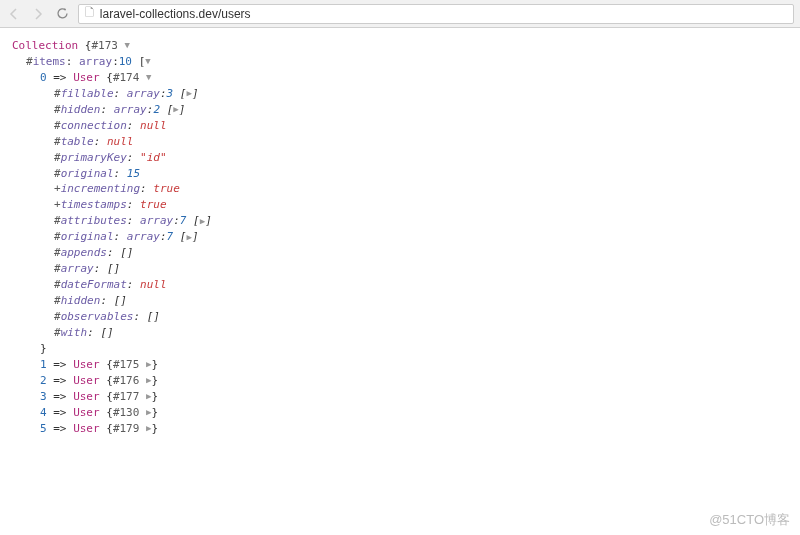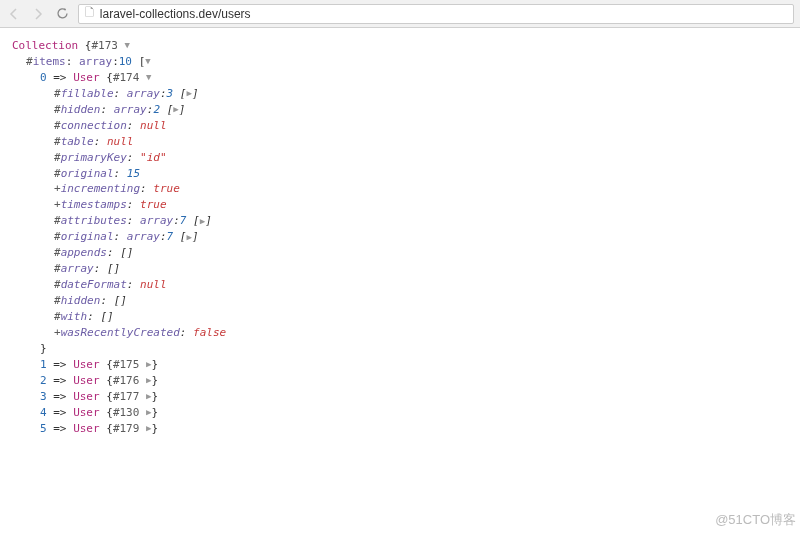--- a/index.html
+++ b/index.html
@@ -66,21 +66,21 @@
     .tog {
       display: inline-block;
       color: #999;
       cursor: pointer;
       font-size: 9px;
       vertical-align: middle;
     }
     .watermark {
       position: absolute;
       bottom: 6px;
-      right: 4px;
+      right: 10px;
       color: #bbb;
       font-family: Arial, sans-serif;
       font-size: 13px;
     }
   </style>
 </head>
 <body>
 
 <div class="toolbar">
   <div class="nav-btn disabled">
@@ -118,22 +118,22 @@
       <div class="ln i3"><span class="hash">#</span><span class="key">primaryKey</span><span class="sep">: </span><span class="str">"id"</span></div>
       <div class="ln i3"><span class="hash">#</span><span class="key">original</span><span class="sep">: </span><span class="num">15</span></div>
       <div class="ln i3"><span class="plus">+</span><span class="key">incrementing</span><span class="sep">: </span><span class="bool">true</span></div>
       <div class="ln i3"><span class="plus">+</span><span class="key">timestamps</span><span class="sep">: </span><span class="bool">true</span></div>
       <div class="ln i3"><span class="hash">#</span><span class="key">attributes</span><span class="sep">: </span><span class="key">array</span><span class="sep">:</span><span class="num">7</span> <span class="delim">[</span><span class="tog">▶</span><span class="delim">]</span></div>
       <div class="ln i3"><span class="hash">#</span><span class="key">original</span><span class="sep">: </span><span class="key">array</span><span class="sep">:</span><span class="num">7</span> <span class="delim">[</span><span class="tog">▶</span><span class="delim">]</span></div>
       <div class="ln i3"><span class="hash">#</span><span class="key">appends</span><span class="sep">: </span><span class="delim">[]</span></div>
       <div class="ln i3"><span class="hash">#</span><span class="key">array</span><span class="sep">: </span><span class="delim">[]</span></div>
       <div class="ln i3"><span class="hash">#</span><span class="key">dateFormat</span><span class="sep">: </span><span class="nul">null</span></div>
       <div class="ln i3"><span class="hash">#</span><span class="key">hidden</span><span class="sep">: </span><span class="delim">[]</span></div>
+      <div class="ln i3"><span class="hash">#</span><span class="key">observables</span><span class="sep">: </span><span class="delim">[]</span></div>
       <div class="ln i3"><span class="hash">#</span><span class="key">with</span><span class="sep">: </span><span class="delim">[]</span></div>
-      <div class="ln i3"><span class="plus">+</span><span class="key">wasRecentlyCreated</span><span class="sep">: </span><span class="bool">false</span></div>
     </div>
 
   <div class="ln i2"><span class="delim">}</span></div>
 
   <div id="users">
       <div class="ln i2"><span class="num">1</span> <span class="sep">=&gt;</span> <span class="cls">User</span> <span class="delim">{</span><span class="hash">#175</span> <span class="tog">▶</span><span class="delim">}</span></div>
       <div class="ln i2"><span class="num">2</span> <span class="sep">=&gt;</span> <span class="cls">User</span> <span class="delim">{</span><span class="hash">#176</span> <span class="tog">▶</span><span class="delim">}</span></div>
       <div class="ln i2"><span class="num">3</span> <span class="sep">=&gt;</span> <span class="cls">User</span> <span class="delim">{</span><span class="hash">#177</span> <span class="tog">▶</span><span class="delim">}</span></div>
       <div class="ln i2"><span class="num">4</span> <span class="sep">=&gt;</span> <span class="cls">User</span> <span class="delim">{</span><span class="hash">#130</span> <span class="tog">▶</span><span class="delim">}</span></div>
       <div class="ln i2"><span class="num">5</span> <span class="sep">=&gt;</span> <span class="cls">User</span> <span class="delim">{</span><span class="hash">#179</span> <span class="tog">▶</span><span class="delim">}</span></div>

